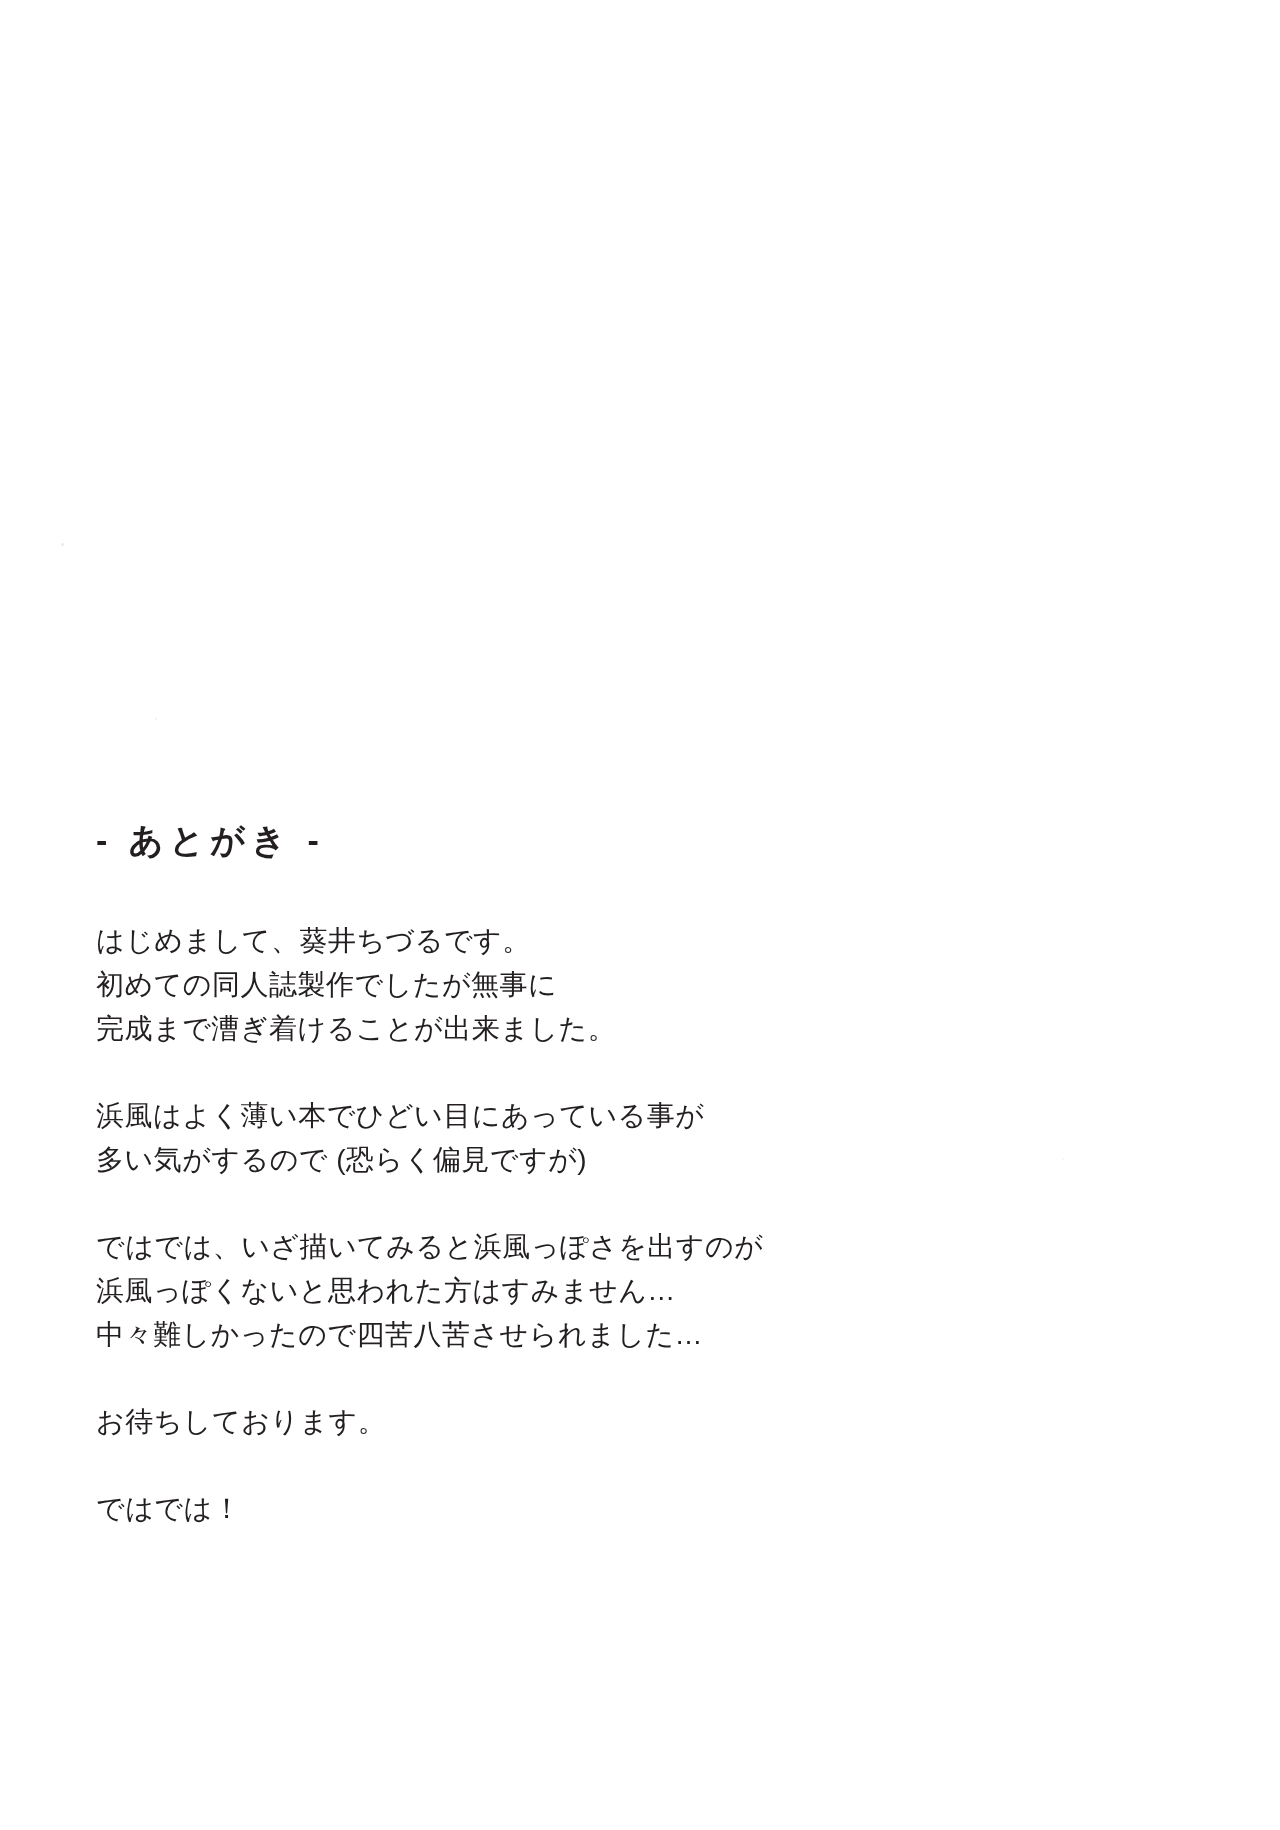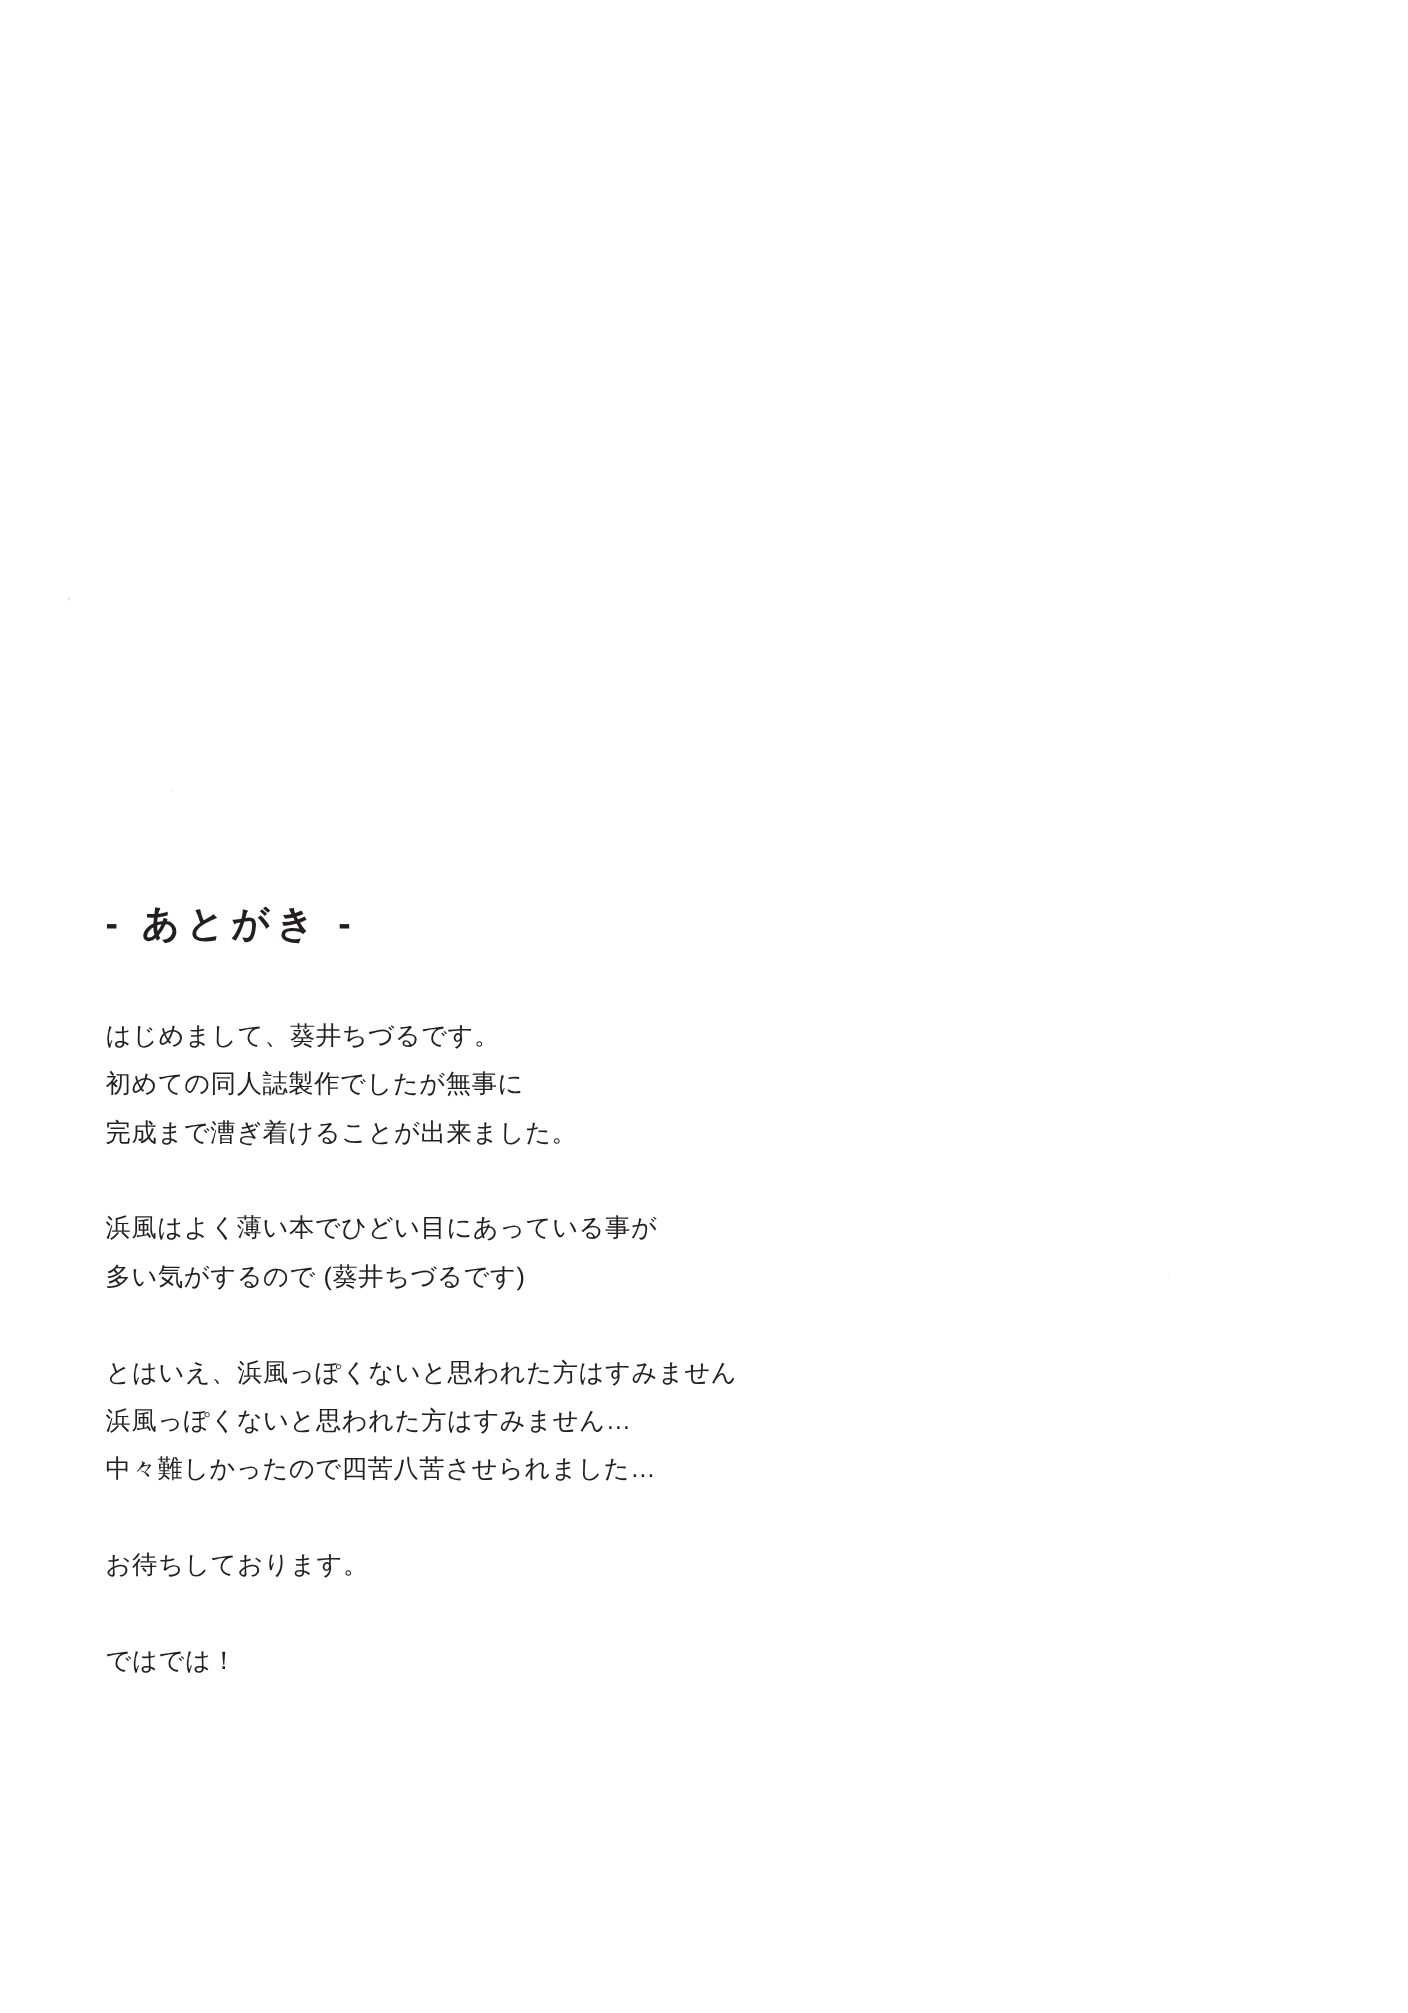--- a/index.html
+++ b/index.html
@@ -35,21 +35,21 @@
   }
   .afterword-title {
     font-size: 34px;
     font-weight: 700;
     letter-spacing: 6px;
     color: #231f20;
     margin: 0 0 58px 0;
     line-height: 1.2;
   }
   .body-block {
-    font-size: 23px;
+    font-size: 28px;
     line-height: 44px;
     letter-spacing: 0.5px;
     color: #231f20;
     margin: 0 0 43px 0;
   }
   .body-block p {
     margin: 0;
     white-space: pre;
   }
   .body-block.last {
@@ -70,25 +70,25 @@
     <h1 class="afterword-title">- あとがき -</h1>
 
     <div class="body-block">
       <p>はじめまして、葵井ちづるです。</p>
       <p>初めての同人誌製作でしたが無事に</p>
       <p>完成まで漕ぎ着けることが出来ました。</p>
     </div>
 
     <div class="body-block">
       <p>浜風はよく薄い本でひどい目にあっている事が</p>
-      <p>多い気がするので (葵井ちづるです)</p>
+      <p>多い気がするので (恐らく偏見ですが)</p>
     </div>
 
     <div class="body-block">
-      <p>とはいえ、浜風っぽくないと思われた方はすみません</p>
+      <p>ではでは、いざ描いてみると浜風っぽさを出すのが</p>
       <p>浜風っぽくないと思われた方はすみません…</p>
       <p>中々難しかったので四苦八苦させられました…</p>
     </div>
 
     <div class="body-block">
       <p>お待ちしております。</p>
     </div>
 
     <div class="body-block last">
       <p>ではでは！</p>

